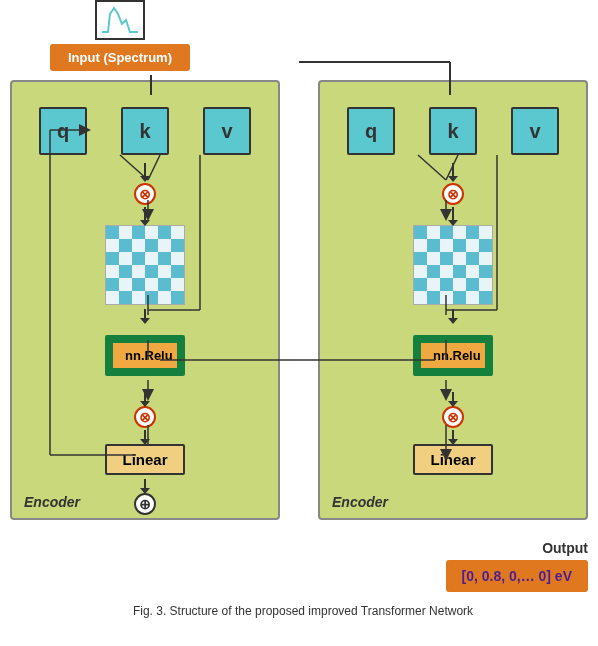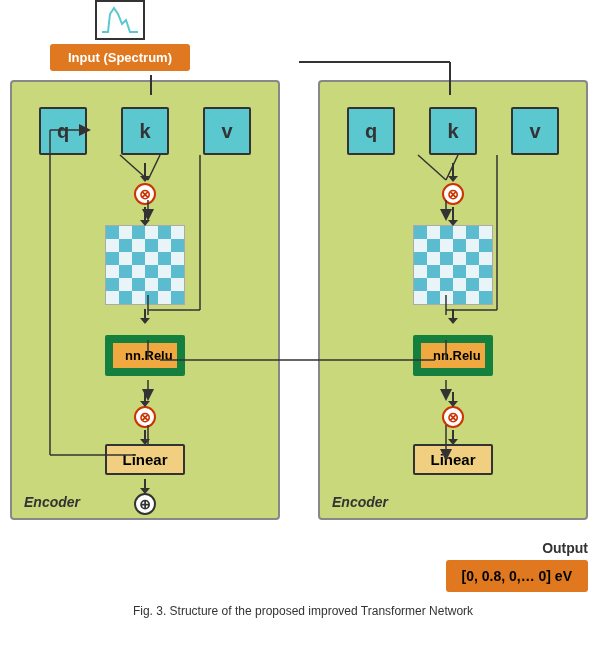--- a/index.html
+++ b/index.html
@@ -151,21 +151,21 @@
       text-align: center;
       font-size: 15px;
       font-weight: bold;
       margin: 4px auto;
       width: 80px;
       border-radius: 2px;
     }
 
     .output-box {
       background: #e07820;
-      color: #000000;
+      color: #4c1d95;
       font-weight: bold;
       font-size: 14px;
       padding: 8px 16px;
       border-radius: 3px;
       text-align: center;
     }
 
     
     .connector-svg {
       position: absolute;

